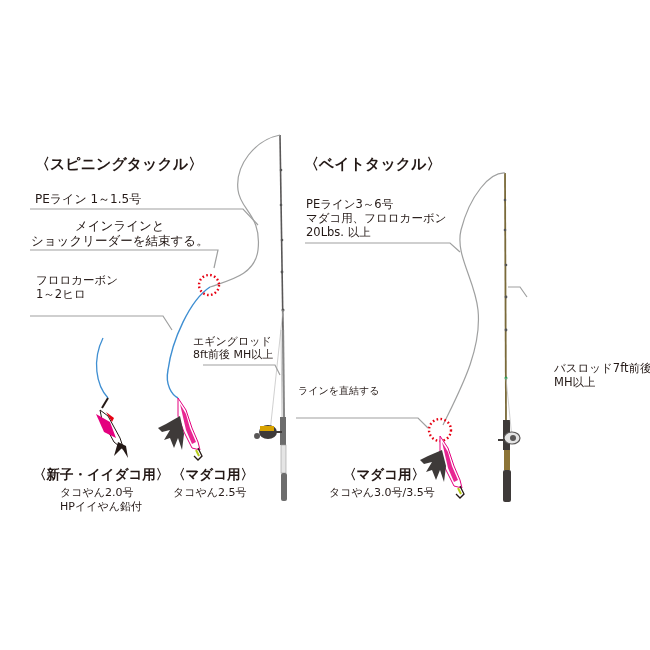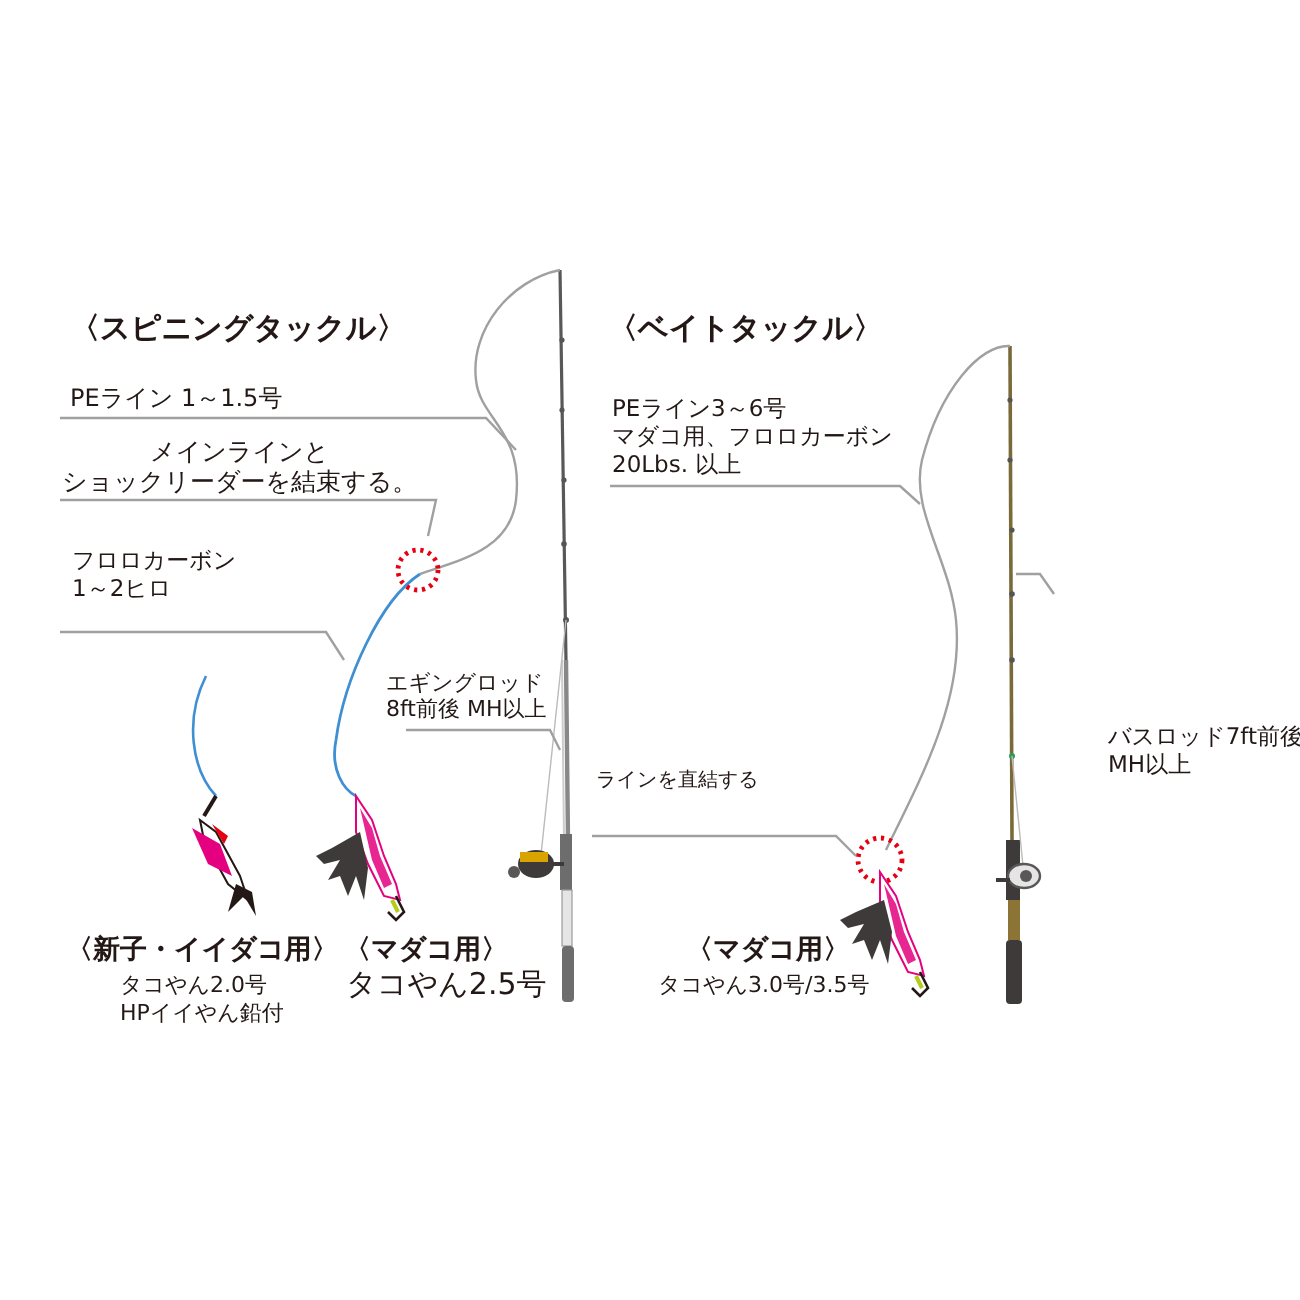--- a/index.html
+++ b/index.html
@@ -124,21 +124,21 @@
   <div>8ft前後 MH以上</div>
 </div>
 
 <div class="abs sub" style="left:33px;top:466px;font-size:13.5px;">〈新子・イイダコ用〉</div>
 <div class="abs lbl right" style="left:60px;top:486px;width:70px;font-size:11px;line-height:14px;">
   <div>タコやん2.0号</div>
   <div>HPイイやん鉛付</div>
 </div>
 
 <div class="abs sub" style="left:172px;top:466px;font-size:13.5px;">〈マダコ用〉</div>
-<div class="abs lbl" style="left:173px;top:486px;font-size:15px;">タコやん2.5号</div>
+<div class="abs lbl" style="left:173px;top:486px;font-size:11px;">タコやん2.5号</div>
 
 <div class="abs title" style="left:304px;top:155px;">〈ベイトタックル〉</div>
 <div class="abs lbl" style="left:306px;top:197px;font-size:11.5px;line-height:14px;">
   <div>PEライン3～6号</div>
   <div>マダコ用、フロロカーボン</div>
   <div>20Lbs. 以上</div>
 </div>
 <div class="abs bold-lbl" style="left:298px;top:383px;font-size:10px;">ラインを直結する</div>
 <div class="abs lbl" style="left:554px;top:333px;font-size:11.5px;line-height:14px;margin-top:28px;">
   <div>バスロッド7ft前後</div>

